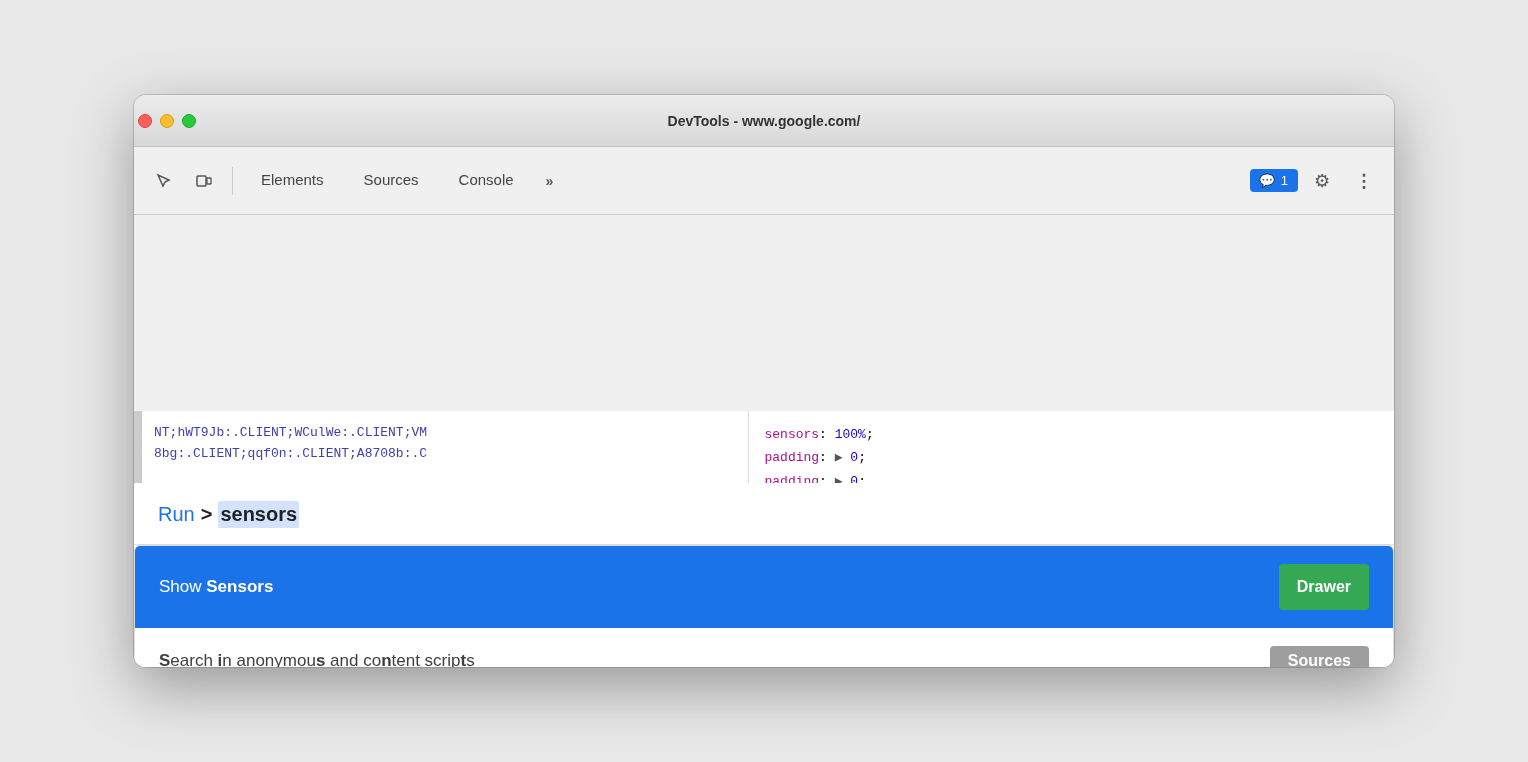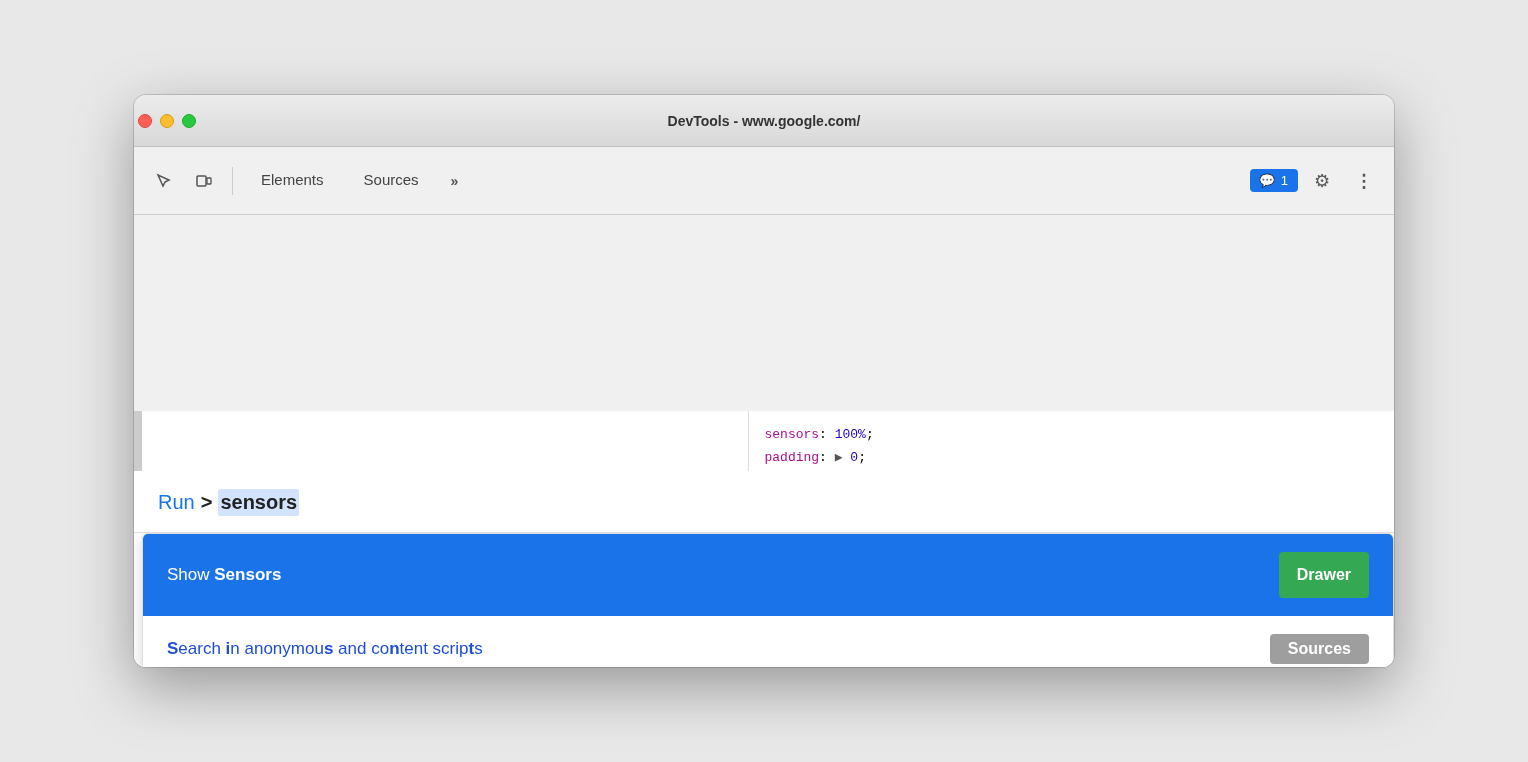--- a/index.html
+++ b/index.html
@@ -184,41 +184,41 @@
       padding: 2px 2px;
       border-radius: 2px;
     }
 
     
     .dropdown {
       background: white;
       border: 1px solid #ddd;
       border-radius: 6px;
       box-shadow: 0 4px 16px rgba(0,0,0,0.15);
-      margin: 0 0 0 8px;
+      margin: 0 0 0 0;
       overflow: hidden;
     }
 
     .dropdown-item {
       padding: 18px 24px;
       display: flex;
       align-items: center;
       justify-content: space-between;
       cursor: pointer;
       font-size: 17px;
     }
     .dropdown-item.selected {
       background: #1a73e8;
       color: white;
     }
     .dropdown-item.selected .item-text { color: white; }
     .dropdown-item:not(.selected) {
       background: white;
     }
-    .dropdown-item:not(.selected) .item-text { color: #1d4ed8; }
+    .dropdown-item:not(.selected) .item-text { color: #404040; }
 
     .item-text { font-size: 17px; }
     .item-text.selected-text { color: white; }
 
     .drawer-badge {
       background: #34a853;
       color: white;
       border-radius: 4px;
       padding: 14px 18px;
       font-size: 16px;
@@ -285,21 +285,21 @@
       font-size: 13px;
     }
     .breadcrumb-item {
       color: #9c27b0;
       cursor: pointer;
     }
 
     
     .command-overlay {
       position: absolute;
-      top: 60px;
+      top: 72px;
       left: 0;
       right: 0;
       z-index: 100;
       background: white;
     }
   </style>
 </head>
 <body>
 
 <div class="window">
@@ -327,20 +327,23 @@
           <rect x="2" y="4" width="9" height="10" rx="1" stroke="#555" stroke-width="1.5"></rect>
           <rect x="12" y="6" width="4" height="6" rx="0.5" stroke="#555" stroke-width="1.3"></rect>
         </svg>
       </button>
       <div class="toolbar-divider"></div>
       <button class="toolbar-tab">
         <span>Elements</span>
       </button>
       <button class="toolbar-tab">
         <span>Sources</span>
+      </button>
+      <button class="toolbar-tab">
+        <span>Console</span>
       </button>
       <button class="toolbar-more">
         <span>»</span>
       </button>
       <div class="toolbar-spacer"></div>
       <div class="toolbar-right">
         <button class="chat-badge">
           <span>💬</span>
           <span>1</span>
         </button>
@@ -380,20 +383,24 @@
             </span>
             <button class="sources-badge">Sources</button>
           </div>
         </div>
       </div>
 
       <div class="bottom-content" style="margin-top: 196px;">
 
         <div class="panel-left">
           <div style="width:8px;background:#ccc;position:absolute;left:0;top:0;bottom:0;cursor:col-resize;"></div>
+          <div class="code-content" style="padding-left:20px;">
+            <div class="code-line" style="color:#4040b0;font-size:13px;">NT;hWT9Jb:.CLIENT;WCulWe:.CLIENT;VM</div>
+            <div class="code-line" style="color:#4040b0;font-size:13px;">8bg:.CLIENT;qqf0n:.CLIENT;A8708b:.C</div>
+          </div>
         </div>
 
         <div class="panel-right">
           <div>
             <span class="css-property">sensors</span><span>: </span><span class="css-value">100%</span><span>;</span>
           </div>
           <div>
             <span class="css-property">padding</span><span>: </span><span style="color:#555;">▶ </span><span class="css-value">0</span><span>;</span>
           </div>
           <div>

